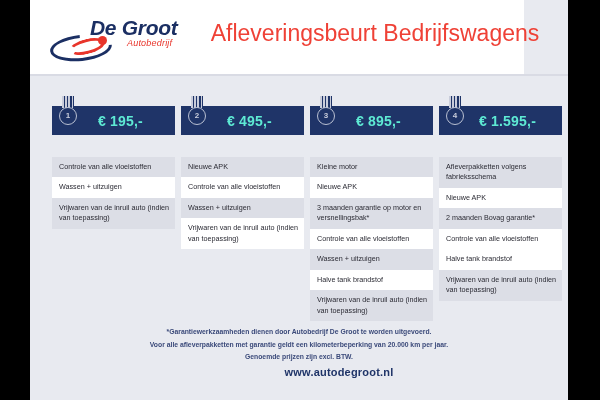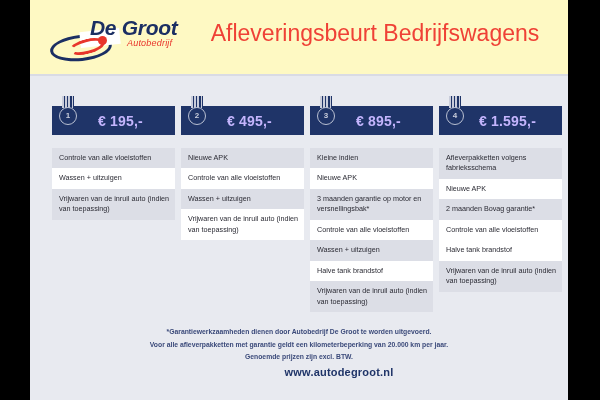--- a/index.html
+++ b/index.html
@@ -28,23 +28,23 @@
     height: 400px;
     background: #e8eaf0;
     overflow: hidden;
   }
 
   
   #header {
     position: absolute;
     left: 0;
     top: 0;
-    width: 538px;
+    width: 494px;
     height: 76px;
-    background: #fef9c3;
+    background: #ffffff;
   }
 
   #logo {
     position: absolute;
     left: 20px;
     top: 16px;
     width: 150px;
     height: 48px;
   }
 
@@ -192,28 +192,28 @@
     font-weight: bold;
     line-height: 15px;
     text-align: center;
   }
 
   .price-text {
     width: 100%;
     text-align: center;
     padding-left: 14px;
     box-sizing: border-box;
-    color: #c4b5fd;
+    color: #5eead4;
     font-size: 14px;
     font-weight: bold;
     letter-spacing: 0.2px;
   }
 
   .items {
-    margin-top: 13px;
+    margin-top: 22px;
     background: #f0abfc;
   }
 
   .item {
     padding: 5px 6px 5px 7px;
     font-size: 7.2px;
     line-height: 1.45;
     color: #2a2a33;
     min-height: 13px;
     box-sizing: border-box;
@@ -302,21 +302,21 @@
         </div>
         <div class="column col-2">
           <div class="price-bar">
             <div class="medal">
               <div class="medal-ribbon"></div>
               <div class="medal-disc">3</div>
             </div>
             <div class="price-text">€ 895,-</div>
           </div>
           <div class="items">
-            <div class="item shaded">Kleine indien</div>
+            <div class="item shaded">Kleine motor</div>
             <div class="item plain">Nieuwe APK</div>
             <div class="item shaded">3 maanden garantie op motor en versnellingsbak*</div>
             <div class="item plain">Controle van alle vloeistoffen</div>
             <div class="item shaded">Wassen + uitzuigen</div>
             <div class="item plain">Halve tank brandstof</div>
             <div class="item shaded">Vrijwaren van de inruil auto (indien van toepassing)</div>
           </div>
         </div>
         <div class="column col-3">
           <div class="price-bar">

